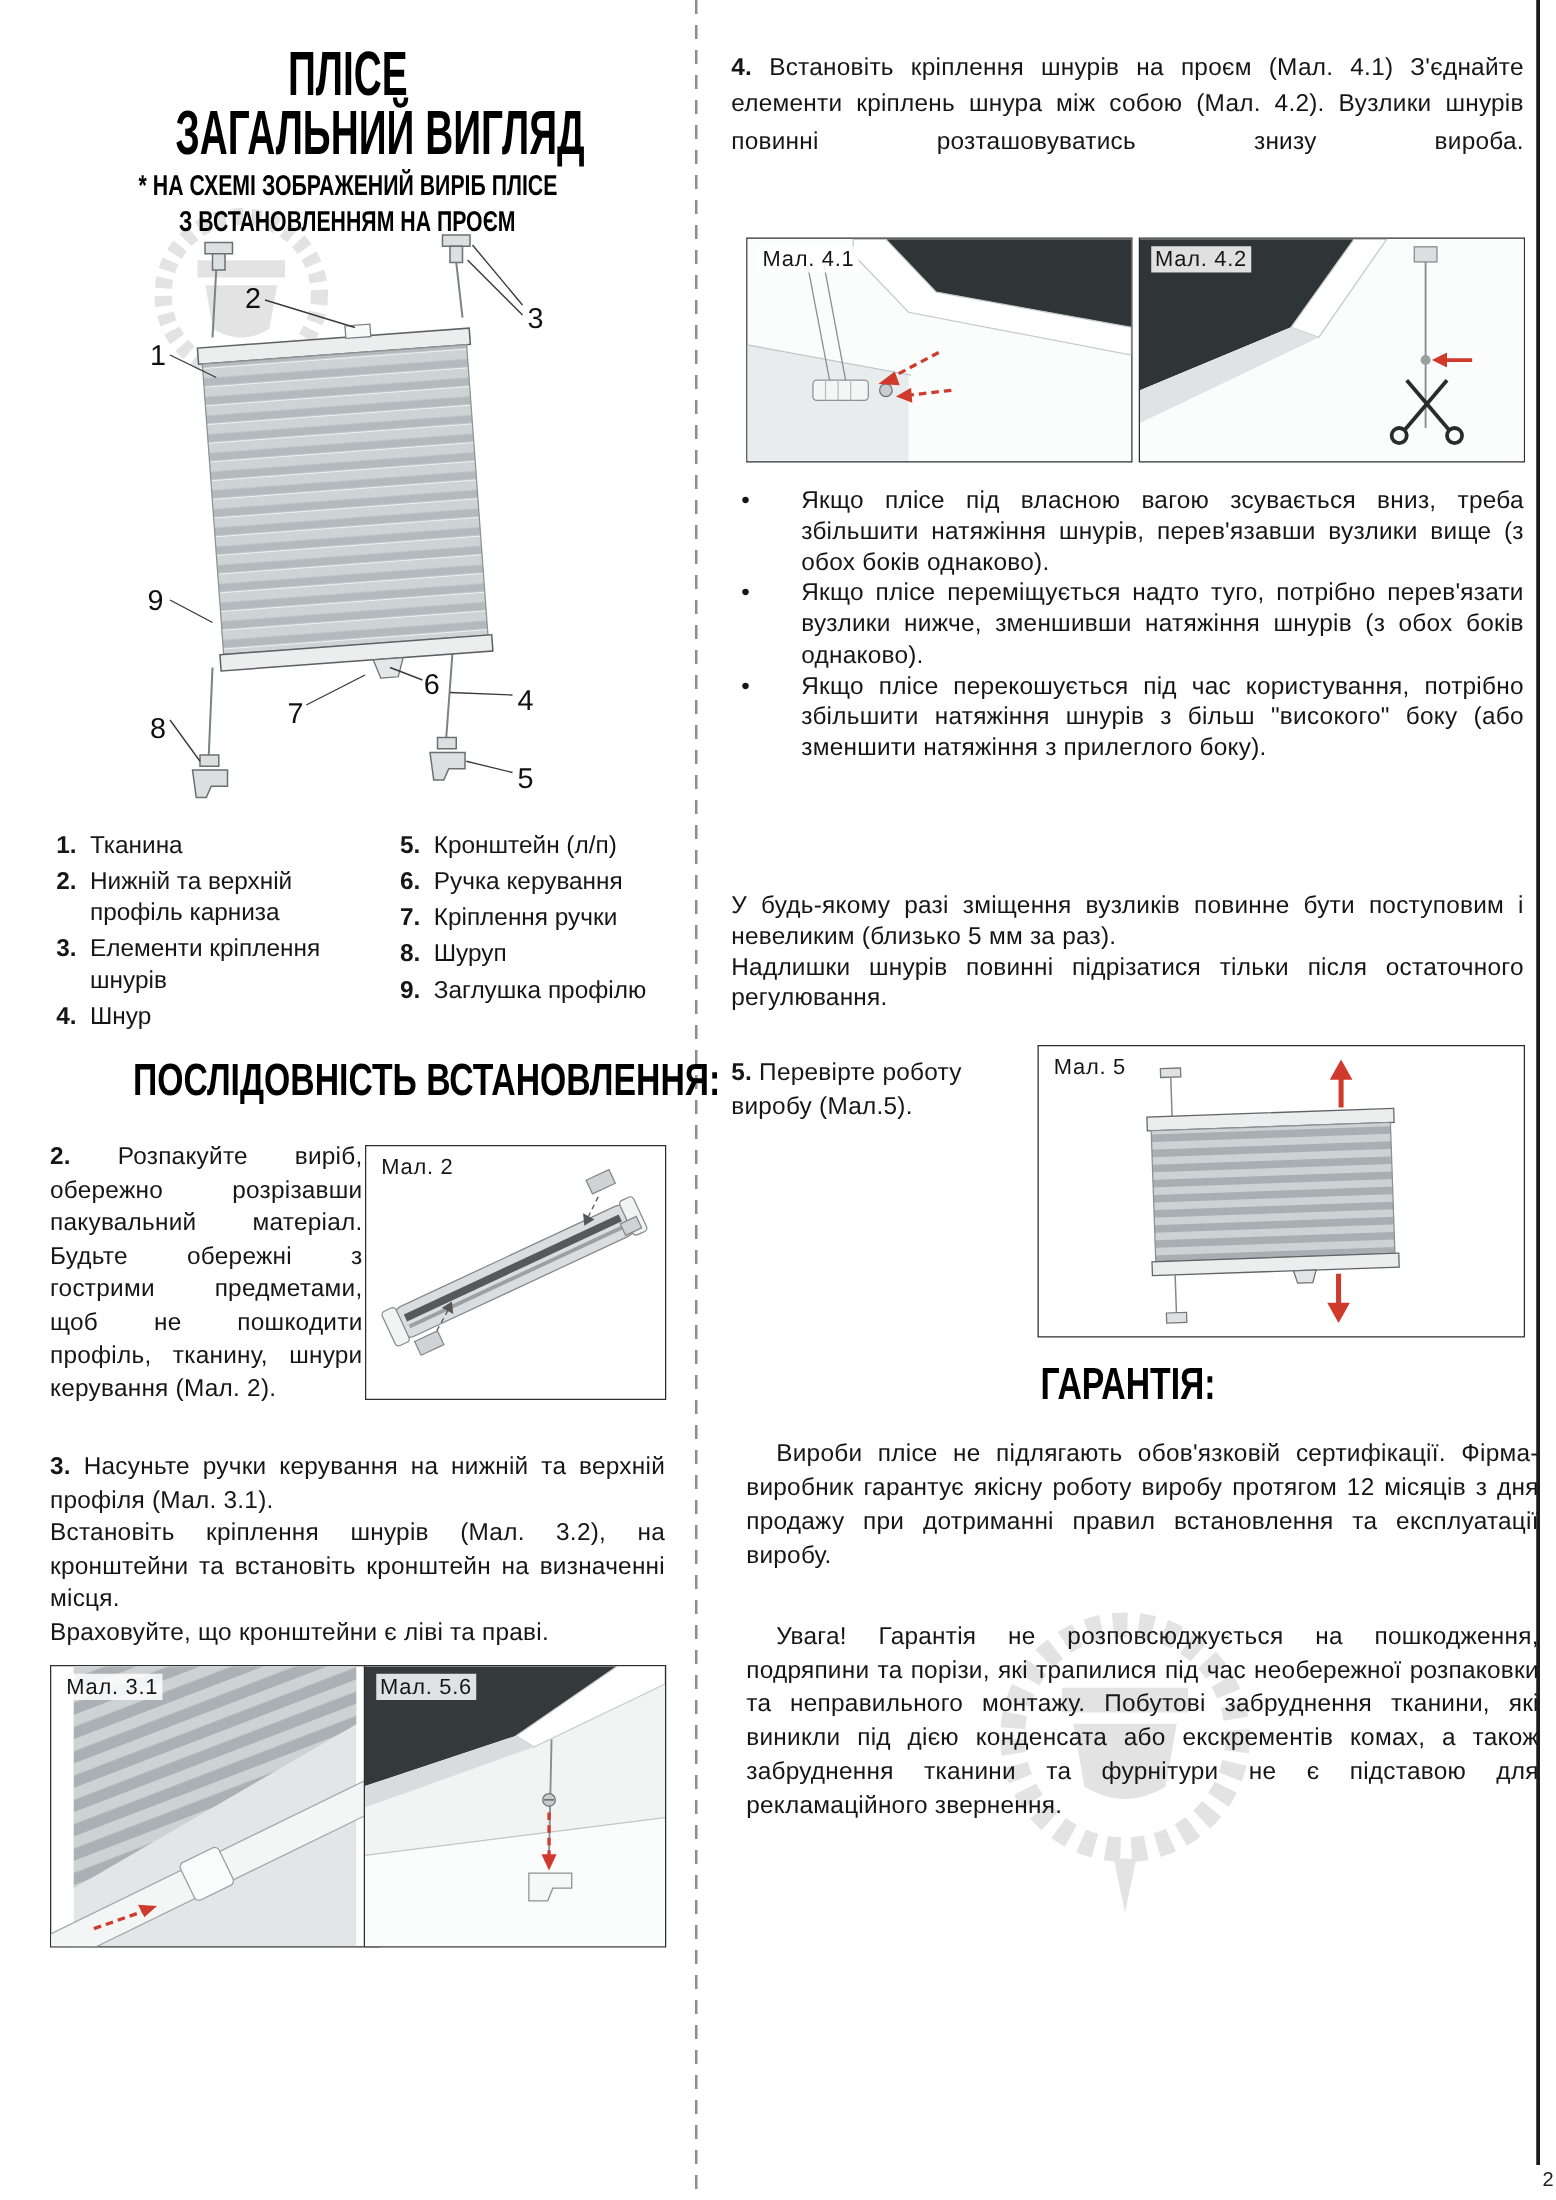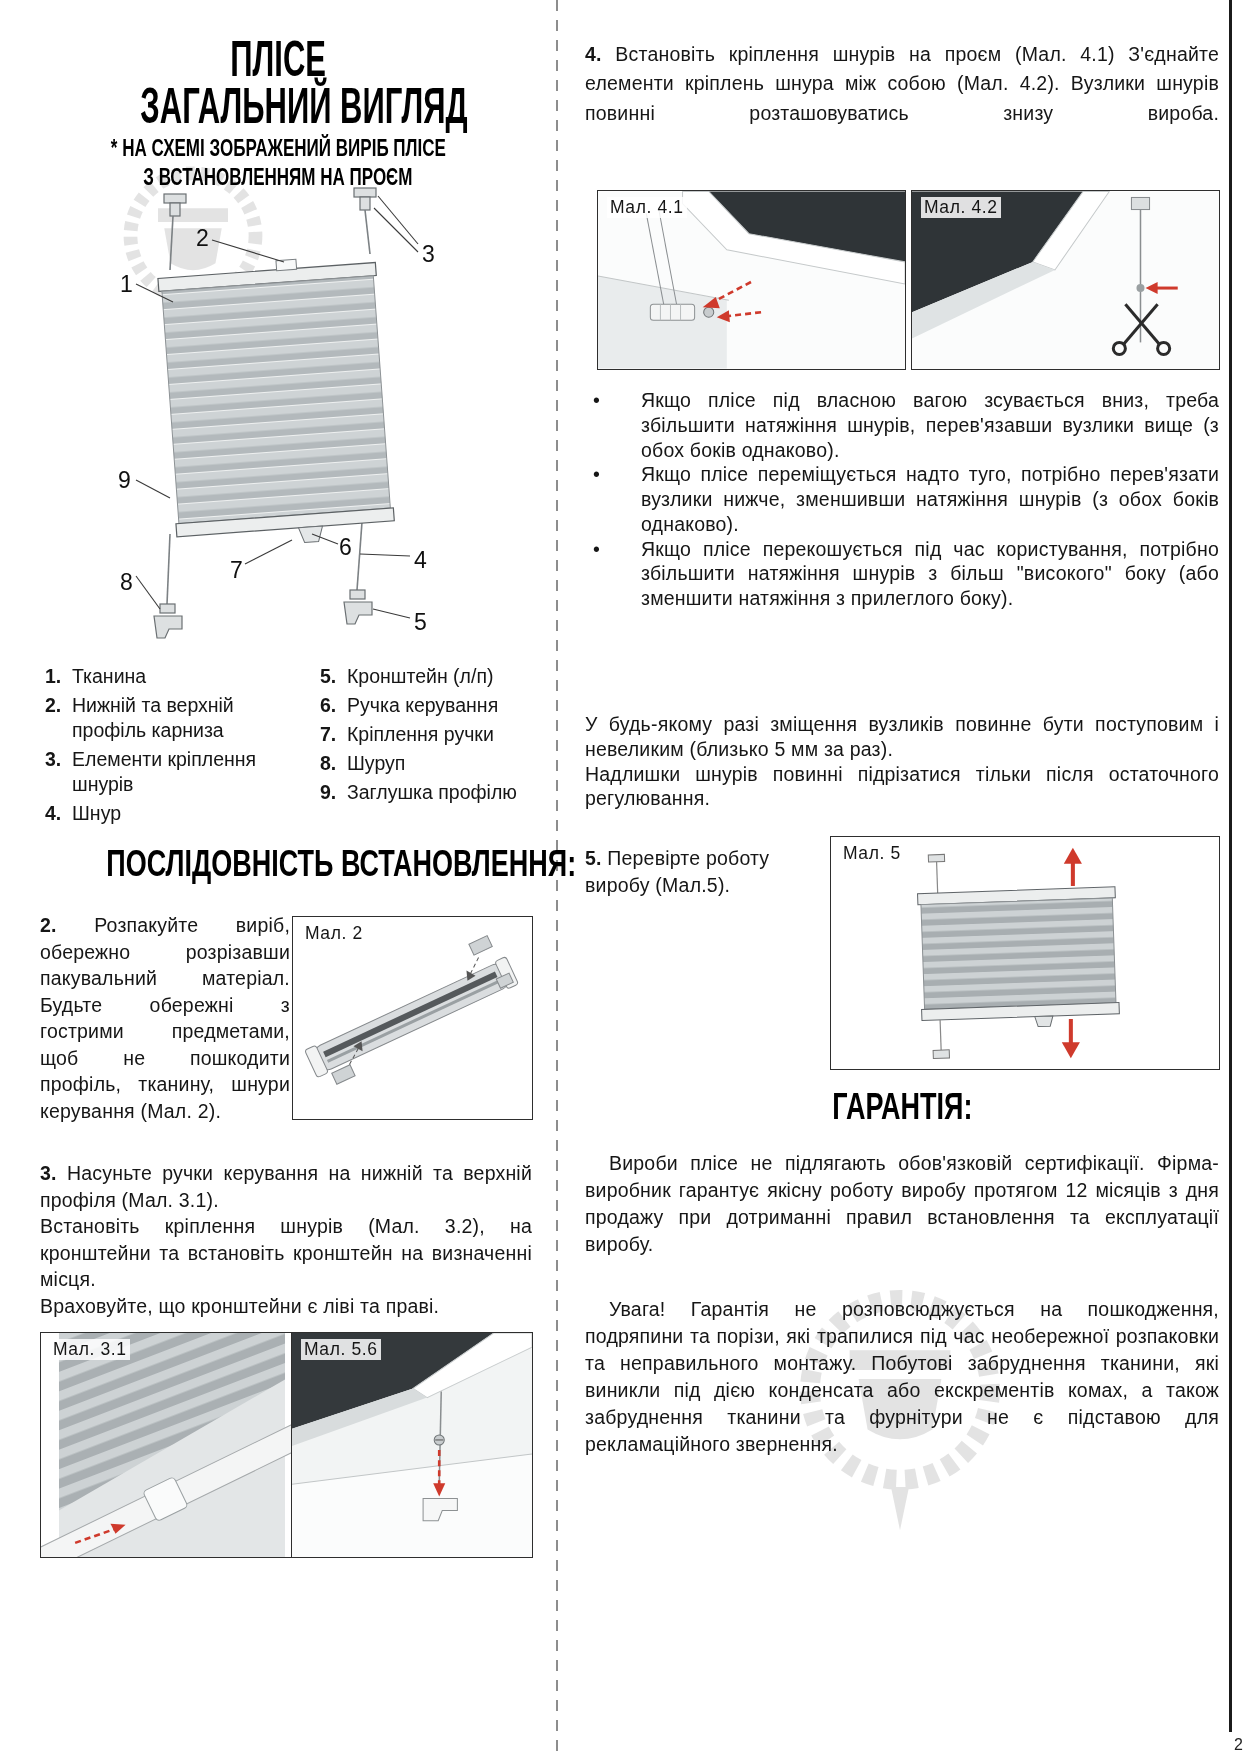--- a/index.html
+++ b/index.html
@@ -7,21 +7,21 @@
   .page{position:relative;width:1245px;height:1760px;background:#ffffff;overflow:hidden;}
   .abs{position:absolute;}
   .h1{font-size:50px;font-weight:700;line-height:0.94;text-align:center;color:#000;}
   .h2{font-size:36px;font-weight:700;color:#000;}
   .h2wrap{text-align:center;}
   .h3{font-size:23px;font-weight:700;line-height:1.26;text-align:center;color:#000;}
   .cnd{display:inline-block;transform-origin:center;white-space:nowrap;font-weight:700;}
   .para{font-size:19.5px;line-height:1.36;letter-spacing:0.2px;}
   .just{text-align:justify;}
   .jlast{text-align-last:justify;}
-  .indent{text-indent:24px;}
+  .indent{text-indent:24px;margin-left:12px;}
   .tight{line-height:1.27;}
   .step-num{font-weight:700;}
   .legend{display:flex;gap:36px;font-size:19.5px;}
   .legend-item{display:flex;line-height:1.28;margin-bottom:4px;}
   .legend-num{font-weight:700;width:27px;flex:none;}
   .figbox{border:1.6px solid #2e2e2e;background:#fff;}
   .figlabel{position:absolute;top:6px;left:9px;font-size:17.5px;letter-spacing:0.6px;background:rgba(255,255,255,0.85);padding:0 3px;z-index:2;}
   .figsvg{position:absolute;inset:0;width:100%;height:100%;}
   .bullet{display:flex;}
   .dot{width:48px;flex:none;padding-left:8px;}

